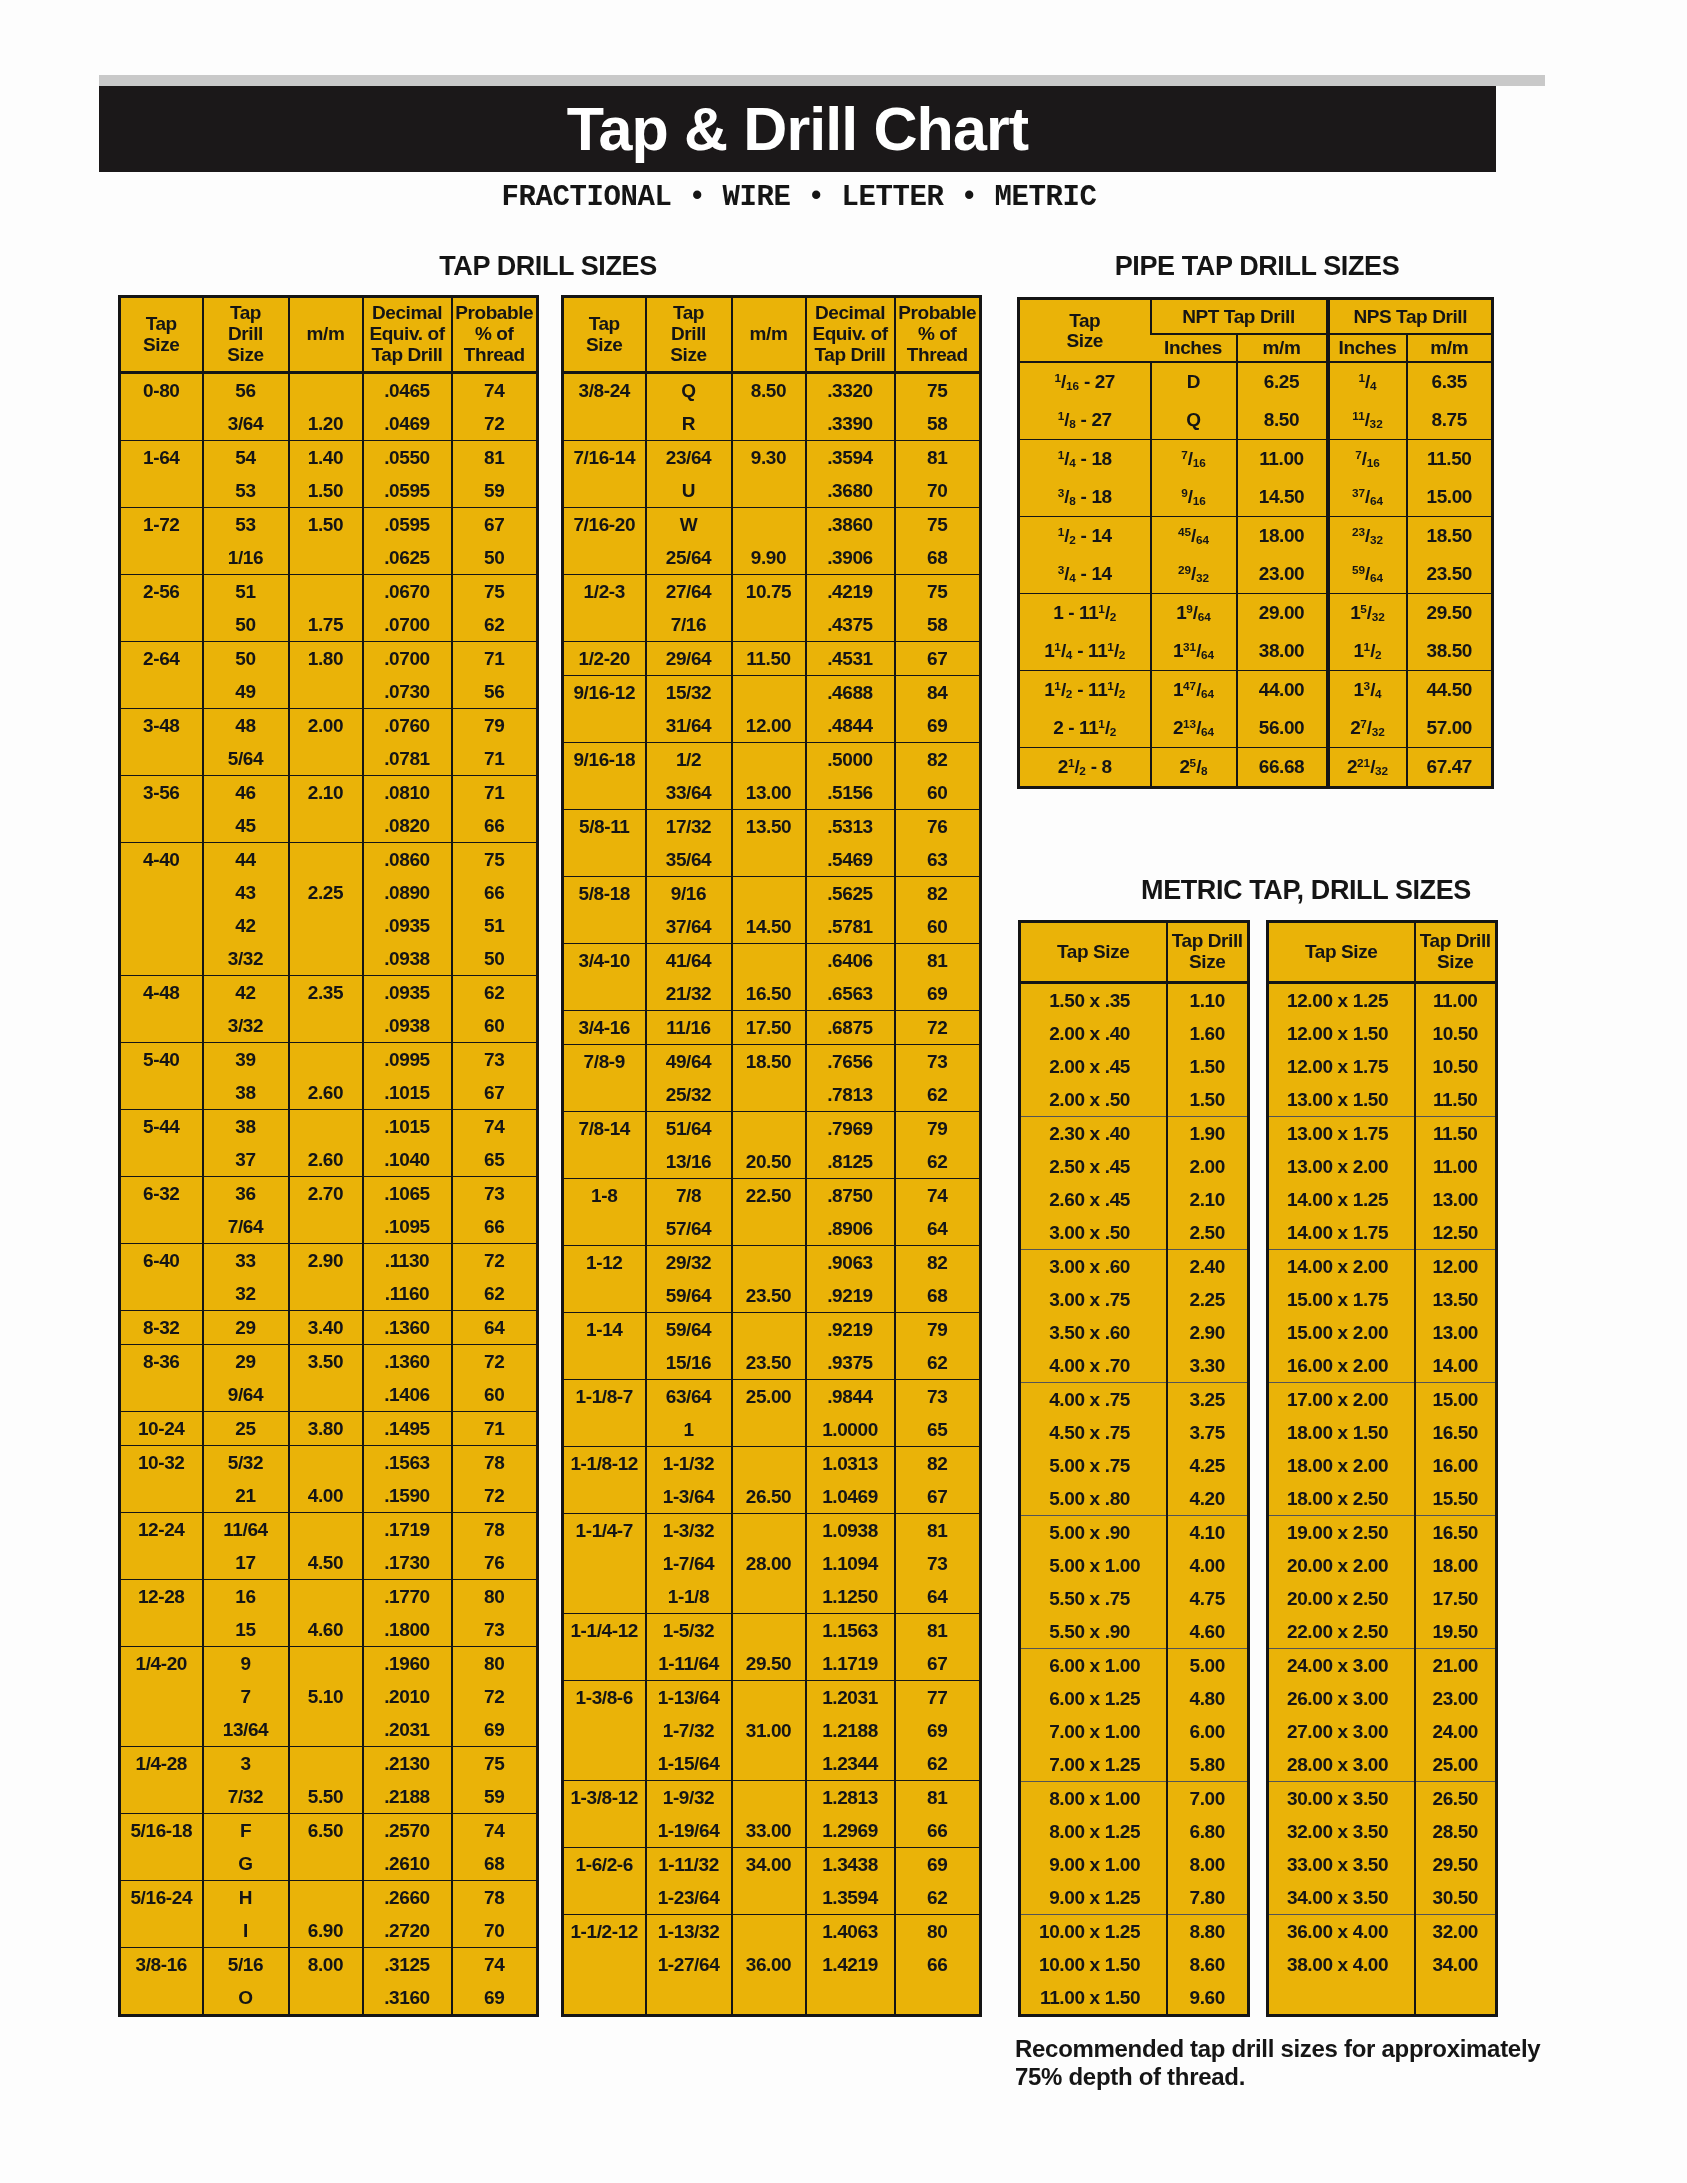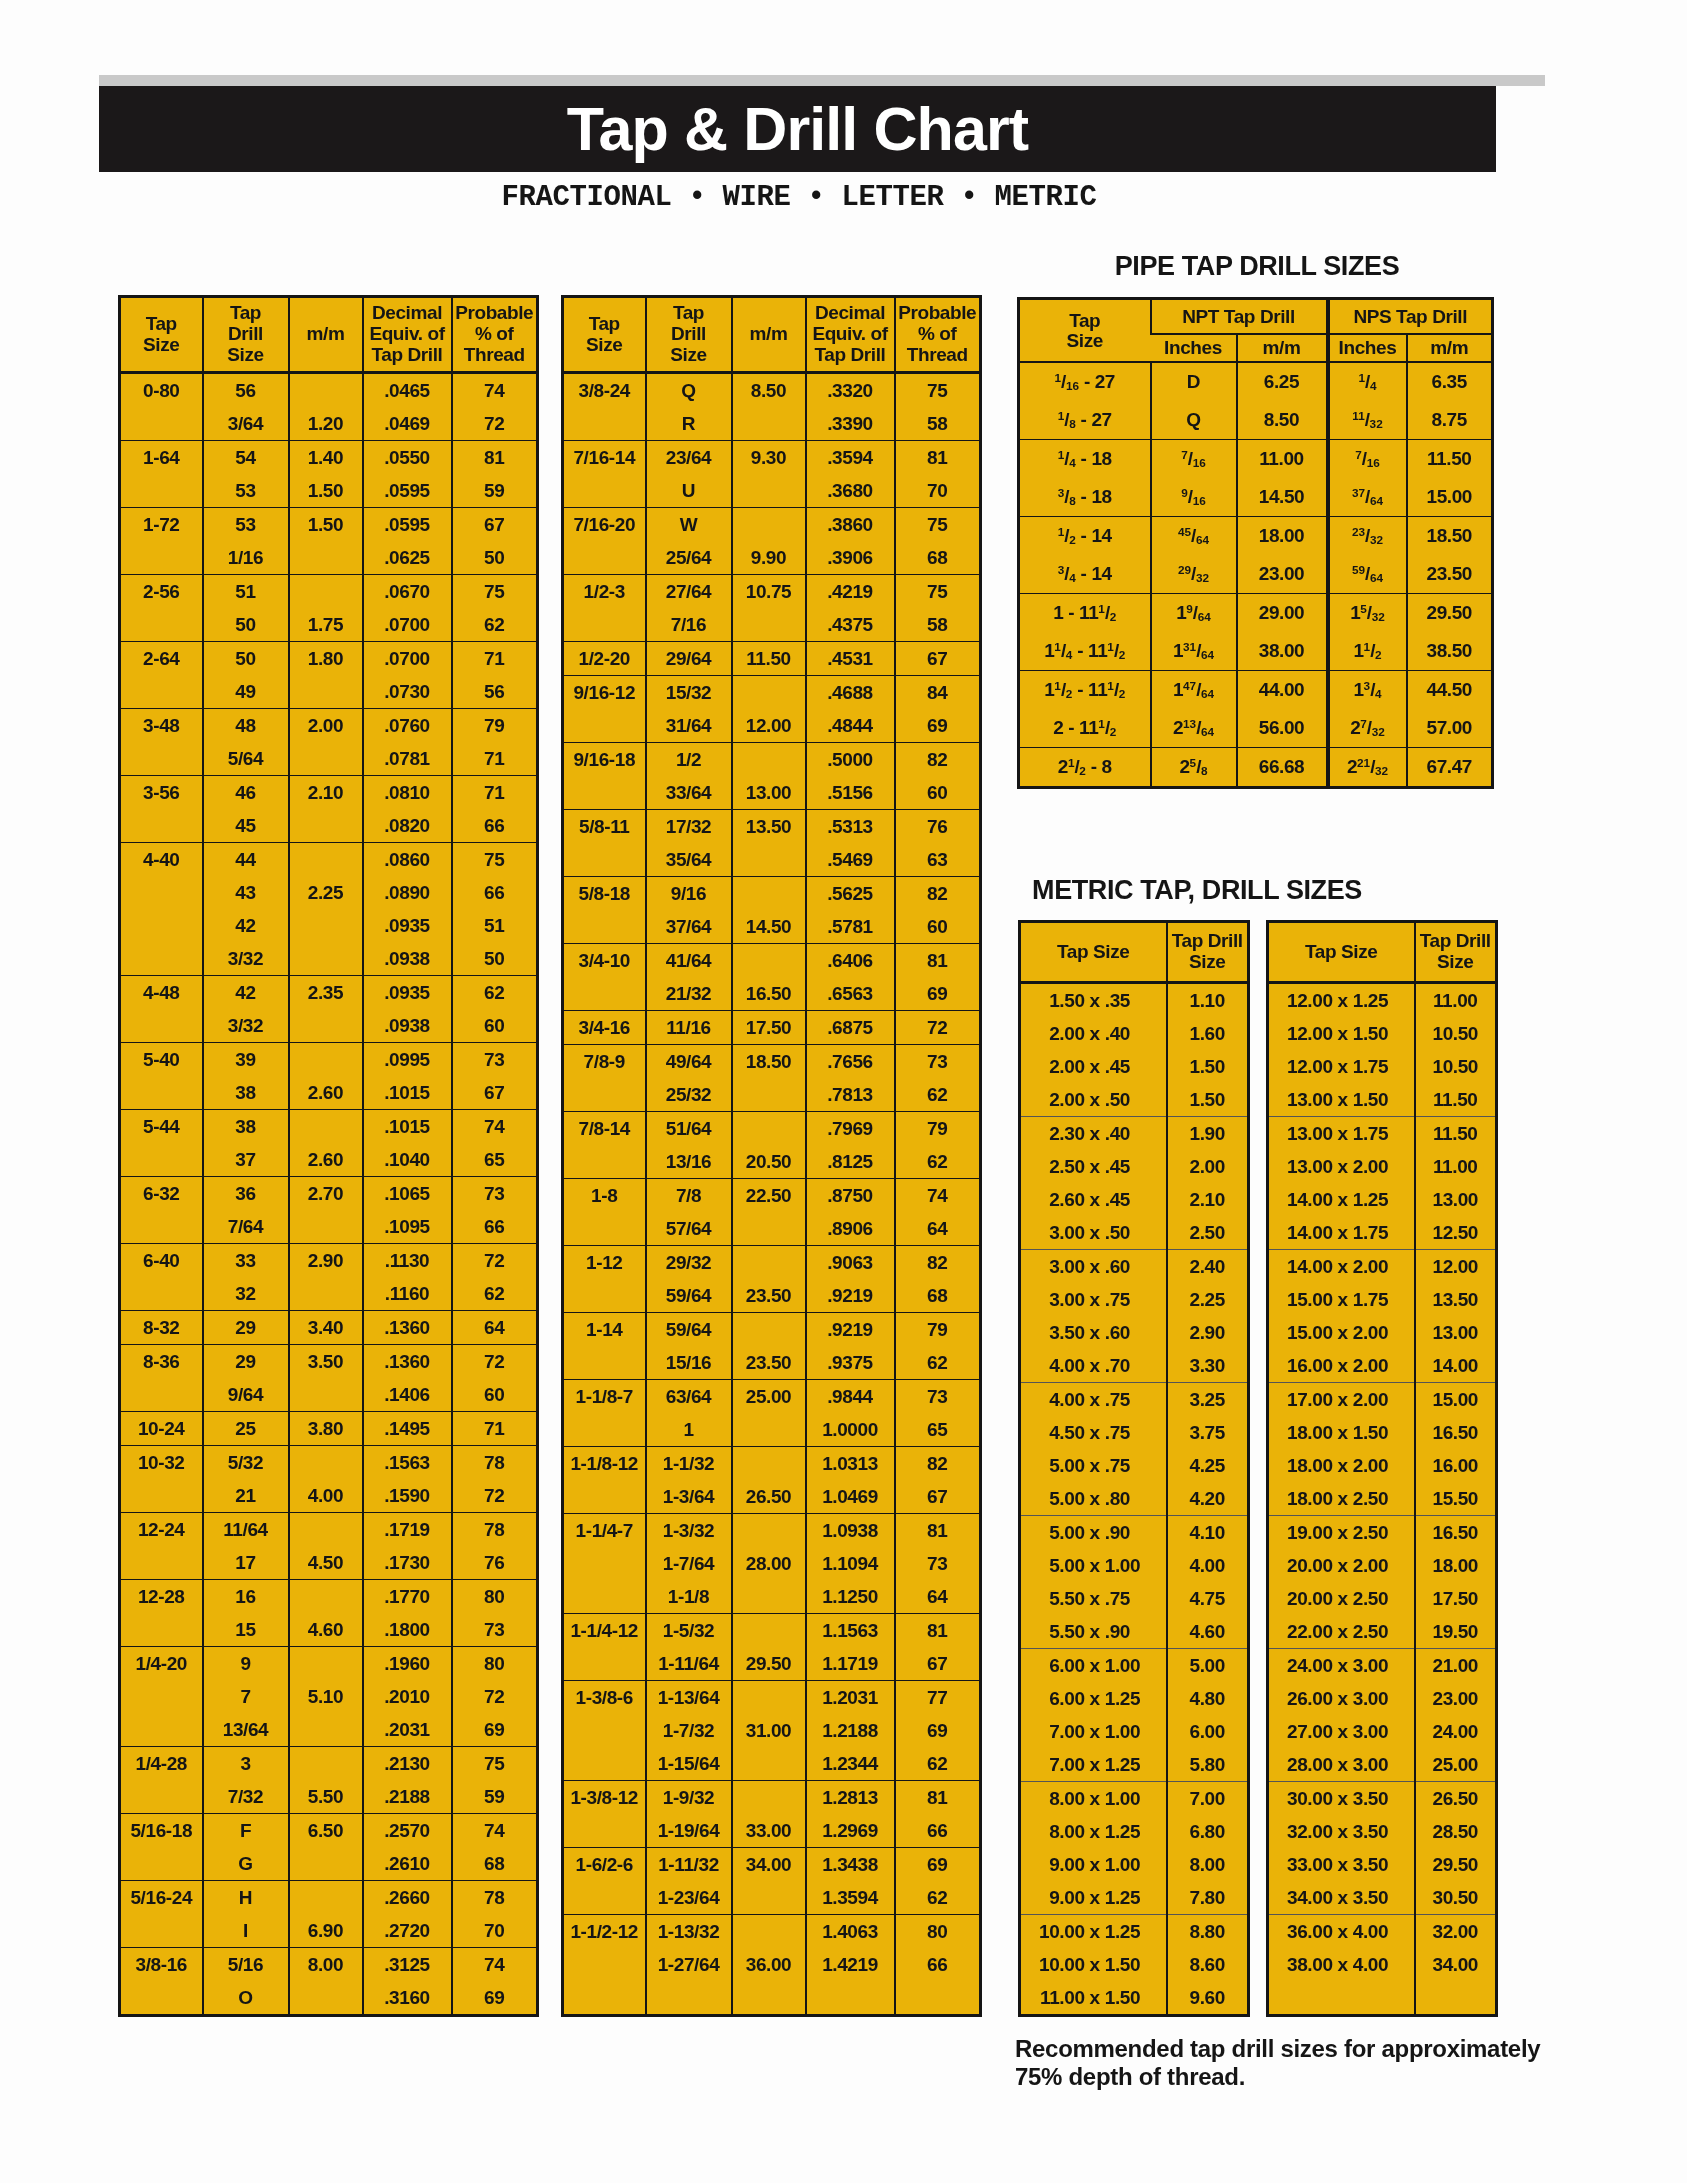--- a/index.html
+++ b/index.html
@@ -7,21 +7,21 @@
         font-family:"Liberation Sans",sans-serif;font-weight:700;color:#151515;}
   .abs{position:absolute;}
   #gray-strip{left:99px;top:75px;width:1446px;height:11.4px;background:#c9c9c9;}
   #banner{left:99px;top:86px;width:1397px;height:86px;background:#1b1819;color:#fff;
           display:flex;align-items:center;justify-content:center;}
   #banner h1{margin:1px;font-size:61px;letter-spacing:-0.9px;}
   #subtitle{left:0;top:181px;width:1598px;text-align:center;font-size:29px;letter-spacing:-0.4px;font-family:Liberation Mono, monospace;}
   .section-heading{top:251px;text-align:center;font-size:27px;letter-spacing:-0.4px;}
   #heading-left{left:118px;width:860px;}
   #heading-right{left:1017px;width:480px;}
-  #heading-metric{left:957px;top:875px;width:480px;text-align:center;font-size:27px;letter-spacing:-0.4px;}
+  #heading-metric{left:1066px;top:875px;width:480px;text-align:center;font-size:27px;letter-spacing:-0.4px;}
 
   table{border-collapse:collapse;table-layout:fixed;background:#eab308;}
   td,th{padding:0;text-align:center;vertical-align:middle;letter-spacing:-0.4px;overflow:hidden;}
 
   
   .main{border:3.5px solid #151515;font-size:19px;}
   #t1{left:118px;top:295px;}
   #t2{left:561px;top:295px;}
   .main th{height:73px;border-bottom:3.5px solid #151515;font-size:19px;line-height:1.1;white-space:pre-line;}
   .main th+th,.main td+td{border-left:2.6px solid #151515;}
@@ -63,20 +63,21 @@
 <div id="page">
 
   <div id="gray-strip" class="abs"></div>
 
   <div id="banner" class="abs">
     <h1>Tap &amp; Drill Chart</h1>
   </div>
 
   <div id="subtitle" class="abs">FRACTIONAL • WIRE • LETTER • METRIC</div>
 
+  <div id="heading-left" class="abs section-heading">TAP DRILL SIZES</div>
   <div id="heading-right" class="abs section-heading">PIPE TAP DRILL SIZES</div>
 
   <table id="t1" class="abs main">
     <colgroup>
         <col style="width:83px">
         <col style="width:86px">
         <col style="width:74px">
         <col style="width:89px">
         <col style="width:86px">
       </colgroup>

